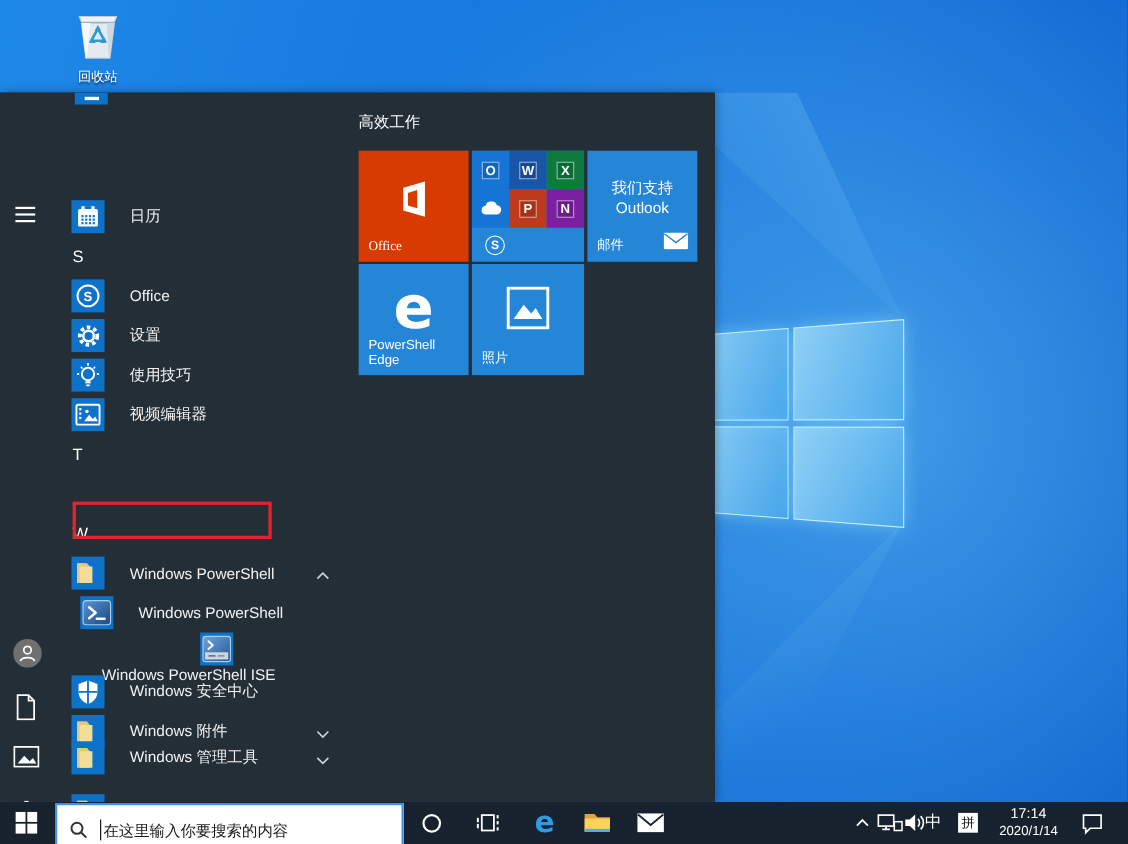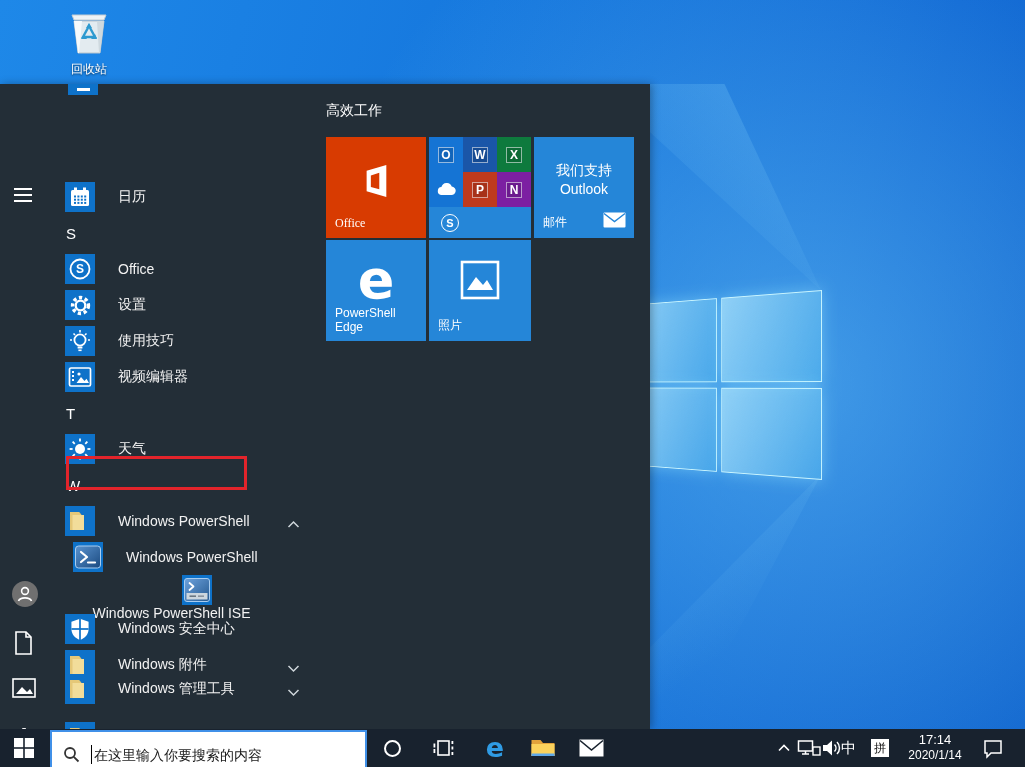--- a/index.html
+++ b/index.html
@@ -222,36 +222,20 @@
             <rect x="4" y="5" width="2" height="2" fill="#fff"></rect>
             <rect x="4" y="9" width="2" height="2" fill="#fff"></rect>
             <rect x="4" y="13" width="2" height="2" fill="#fff"></rect>
             <path d="M8.5 17 l4.5 -6 l3.5 4 l2 -2.3 l2.5 4.3 z" fill="#fff"></path>
             <circle cx="11" cy="8" r="1.6" fill="#fff"></circle>
           </svg>
         </span>
         <span class="app-label">视频编辑器</span>
       </div>
       <div class="section-letter" style="top: 311px;">T</div>
-      <div class="app-row" style="top: 347px;">
-        <span class="app-icon" style="display: flex;">
-          <svg width="24" height="24" viewBox="0 0 24 24">
-            <circle cx="12" cy="12" r="5" fill="#fff"></circle>
-            <line x1="19.4" y1="12" x2="22.4" y2="12" stroke="#fff" stroke-width="1.8"></line>
-            <line x1="17.232590180780452" y1="17.232590180780452" x2="19.353910524340094" y2="19.353910524340094" stroke="#fff" stroke-width="1.8"></line>
-            <line x1="12" y1="19.4" x2="12" y2="22.4" stroke="#fff" stroke-width="1.8"></line>
-            <line x1="6.767409819219549" y1="17.232590180780452" x2="4.646089475659906" y2="19.353910524340094" stroke="#fff" stroke-width="1.8"></line>
-            <line x1="4.6" y1="12.000000000000002" x2="1.5999999999999996" y2="12.000000000000002" stroke="#fff" stroke-width="1.8"></line>
-            <line x1="6.767409819219547" y1="6.767409819219549" x2="4.646089475659904" y2="4.646089475659906" stroke="#fff" stroke-width="1.8"></line>
-            <line x1="11.999999999999998" y1="4.6" x2="11.999999999999998" y2="1.5999999999999996" stroke="#fff" stroke-width="1.8"></line>
-            <line x1="17.23259018078045" y1="6.767409819219547" x2="19.353910524340094" y2="4.646089475659904" stroke="#fff" stroke-width="1.8"></line>
-          </svg>
-        </span>
-        <span class="app-label">天气</span>
-      </div>
       <div class="section-letter" style="top: 383px;">W</div>
       <div class="app-row" style="top: 419px;">
         <span class="app-icon" style="display: flex;">
           <svg width="24" height="22" viewBox="0 0 24 22">
             <path d="M2 2 h9 l2.5 3 h0 v0" fill="#d9b65c"></path>
             <path d="M2 2 h9 l2.5 3 v15 h-11.5 z" fill="#e5c878"></path>
             <path d="M4.5 5 H16 v15 H4.5 z" fill="#f2dd9a"></path>
           </svg>
         </span>
         <span class="app-label">Windows PowerShell</span>

